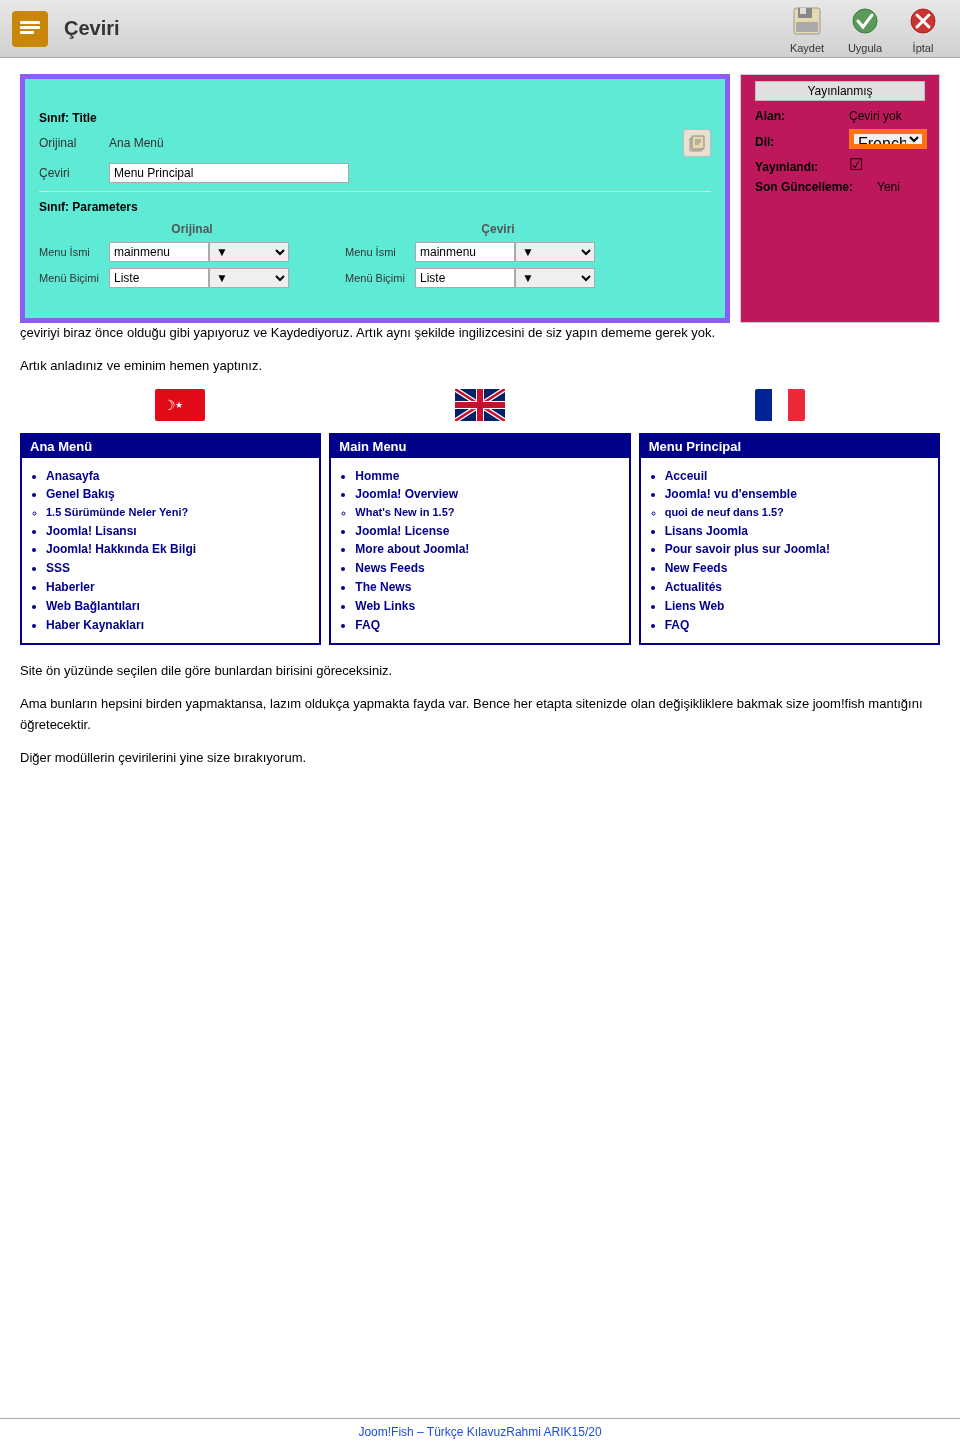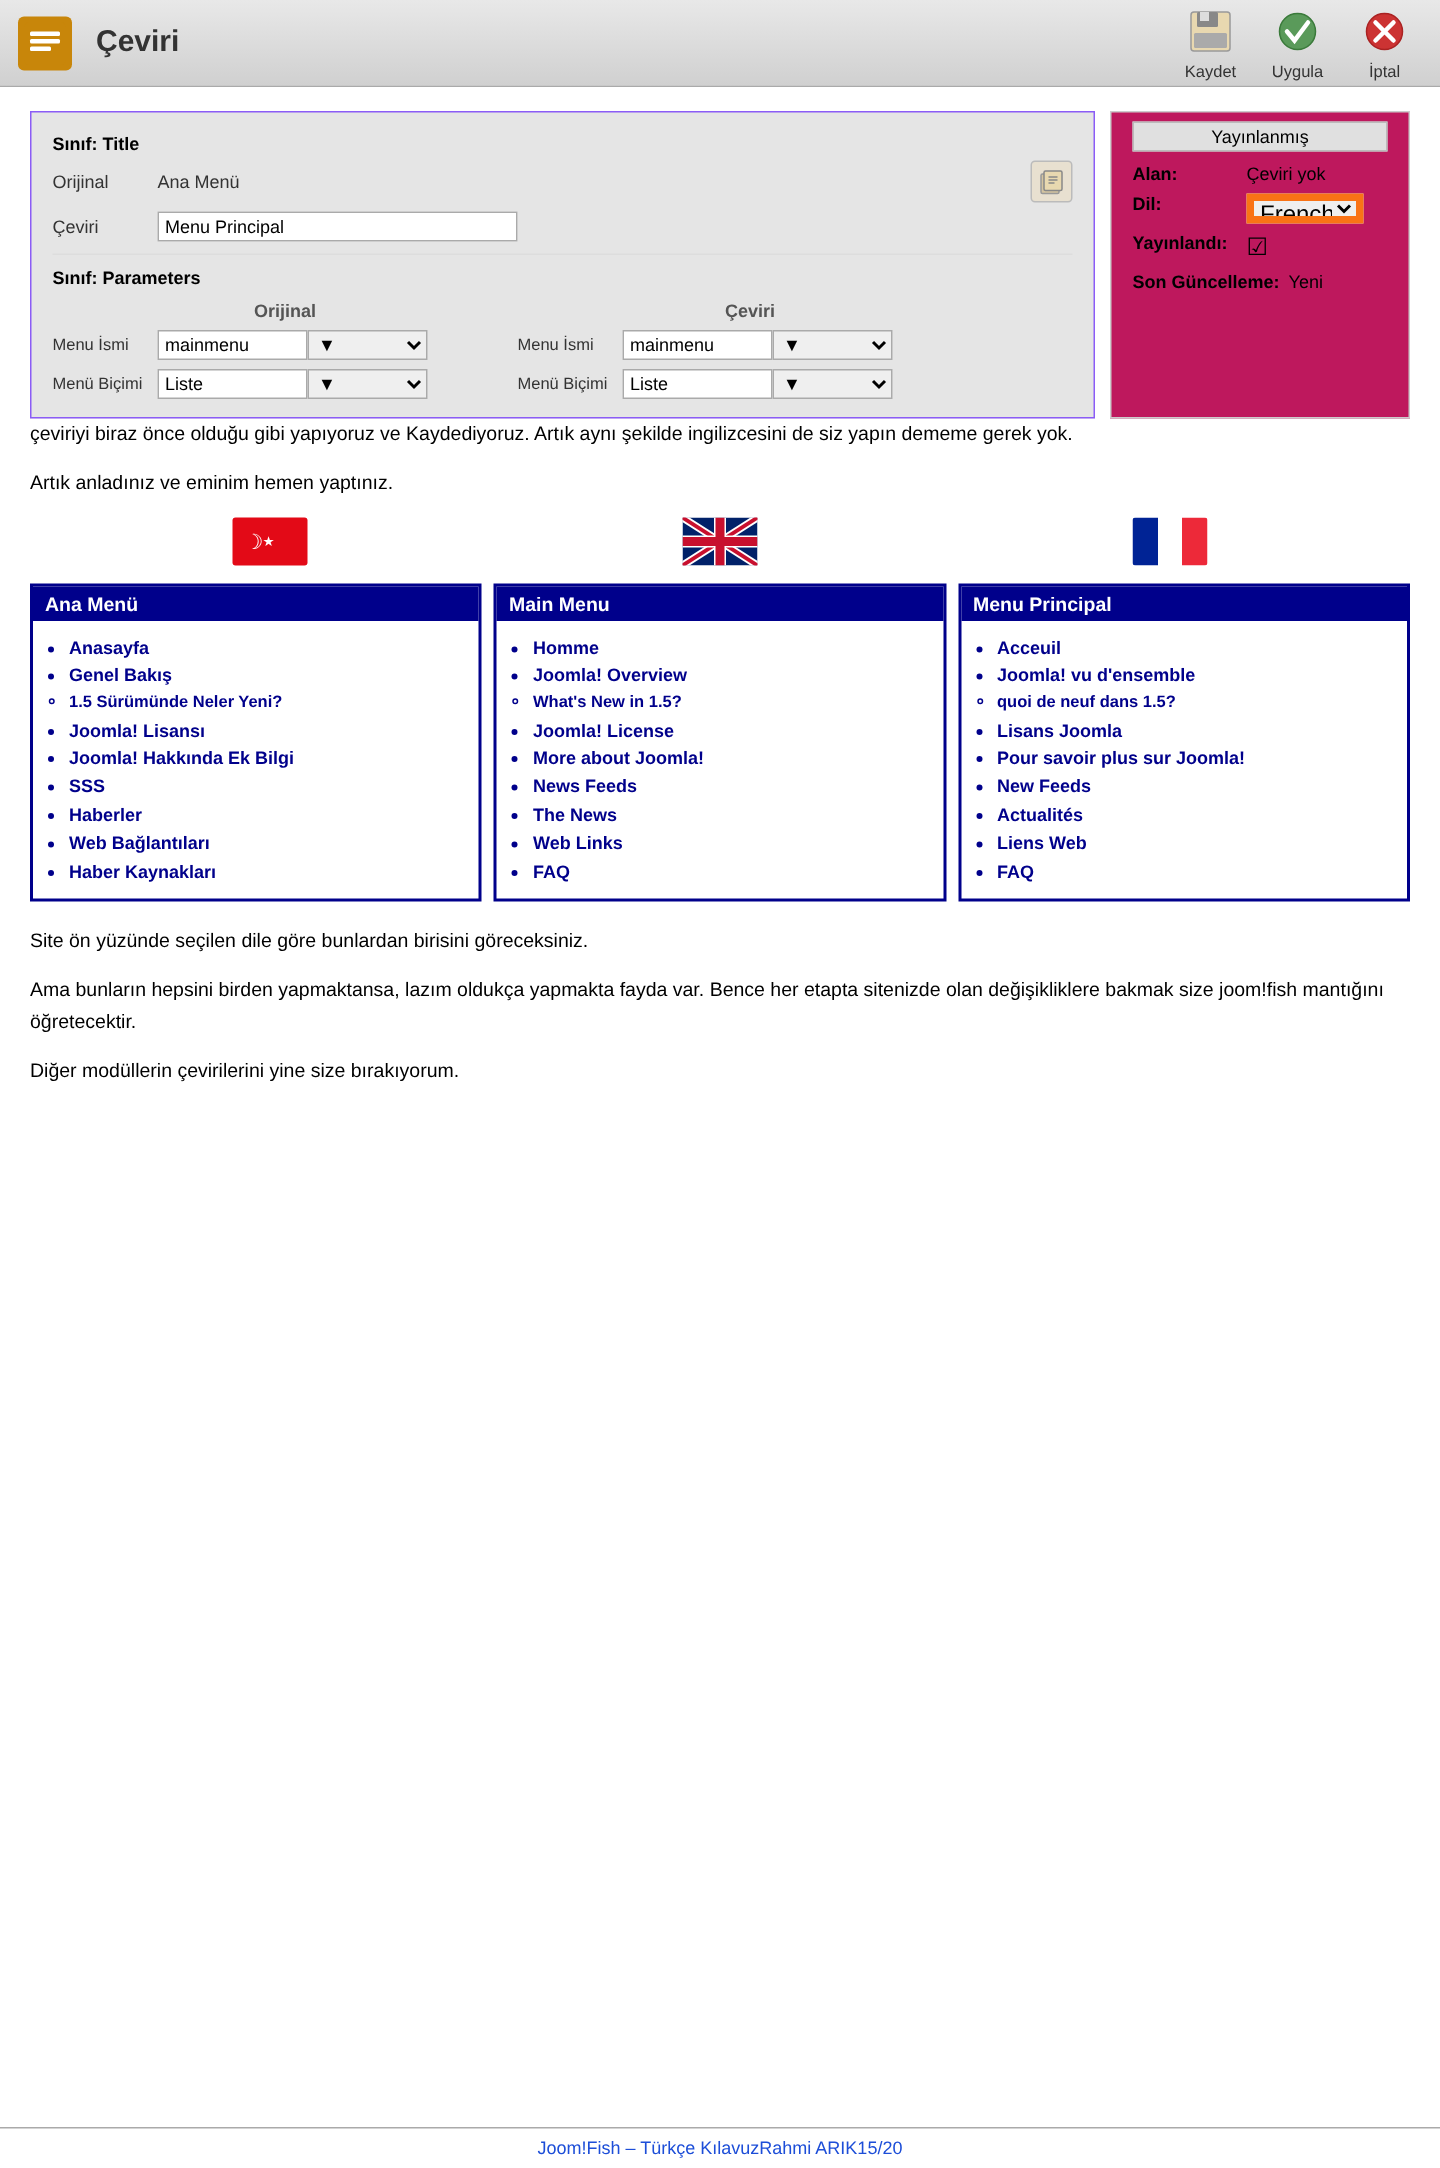--- a/index.html
+++ b/index.html
@@ -112,44 +112,44 @@
       width: 80px;
     }
 
     
     .panel-layout {
       display: flex;
       gap: 10px;
     }
     .panel-main {
       flex: 1;
-      border: 1px solid #8b5cf6;
-      background: #e5e5e5;
-      padding: 6px 14px;
+      border: 5px solid #8b5cf6;
+      background: #5eead4;
+      padding: 24px 14px;
     }
     .panel-sidebar {
       width: 200px;
       border: 1px solid #ccc;
       background: #be185d;
       padding: 6px 14px;
     }
     .panel-sidebar-title {
       background: #e0e0e0;
       border: 1px solid #bbb;
       padding: 2px 6px;
       font-size: 12px;
       margin-bottom: 8px;
       text-align: center;
     }
 
     .sidebar-row {
       display: flex;
-      align-items: flex-start;
+      align-items: flex-end;
       margin-bottom: 6px;
-      gap: 6px;
+      gap: 24px;
     }
     .sidebar-key {
       font-weight: bold;
       font-size: 12px;
       min-width: 70px;
     }
     .sidebar-val {
       font-size: 12px;
     }
     .sidebar-select {

